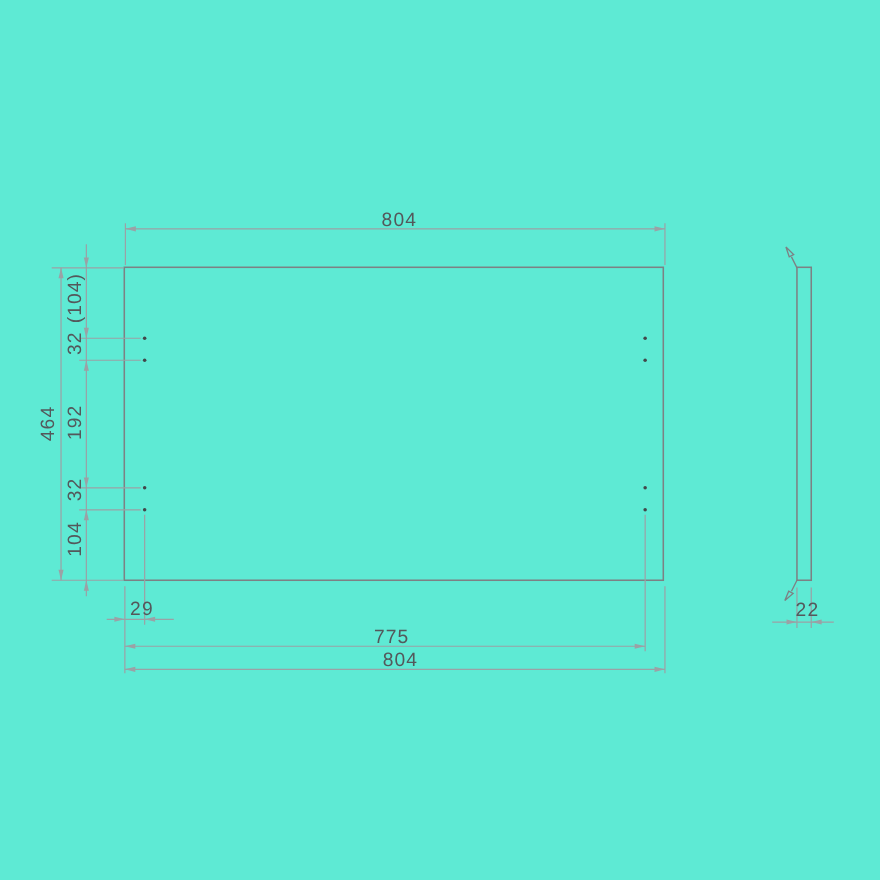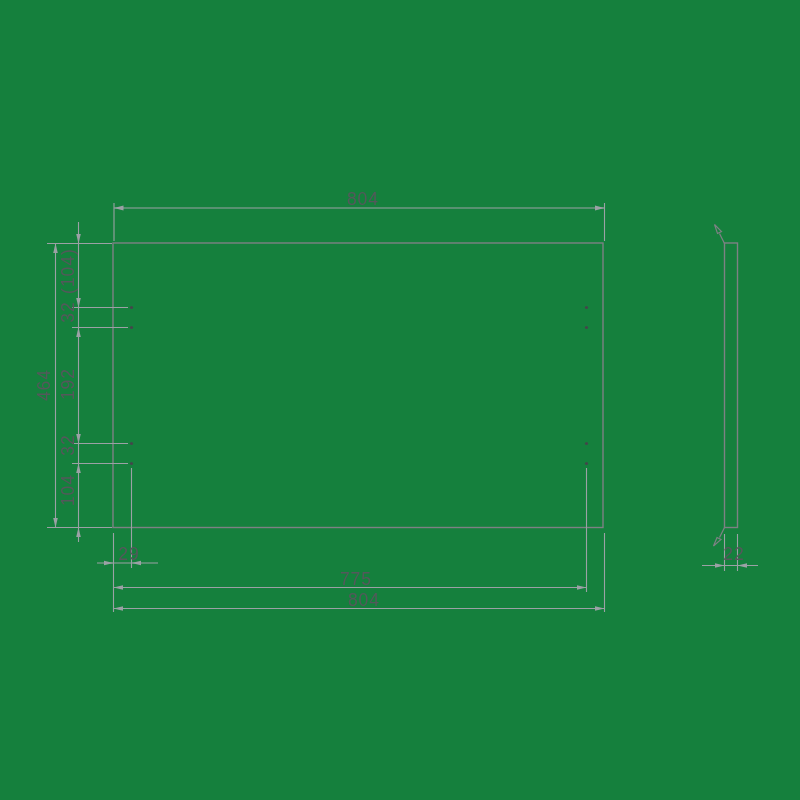--- a/index.html
+++ b/index.html
@@ -1,17 +1,17 @@
 <!DOCTYPE html>
 <html><head>
 <meta charset="utf-8">
 <style>
   html,body{margin:0;padding:0;background:#ffffff;}
   .canvas{
-    position:relative;width:800px;height:800px;background:#15803d;overflow:hidden;
+    position:relative;width:800px;height:800px;background:#5eead4;overflow:hidden;
     font-family:"Liberation Sans", sans-serif;
   }
   svg text{
     font-family:"Liberation Sans", sans-serif;
     font-size:17.5px;
     letter-spacing:1px;
     fill:#54585b;
   }
   .edge{stroke:#7d8184;stroke-width:1.4;fill:none;}
   .dim{stroke:#9ba1a5;stroke-width:1.1;fill:none;}

